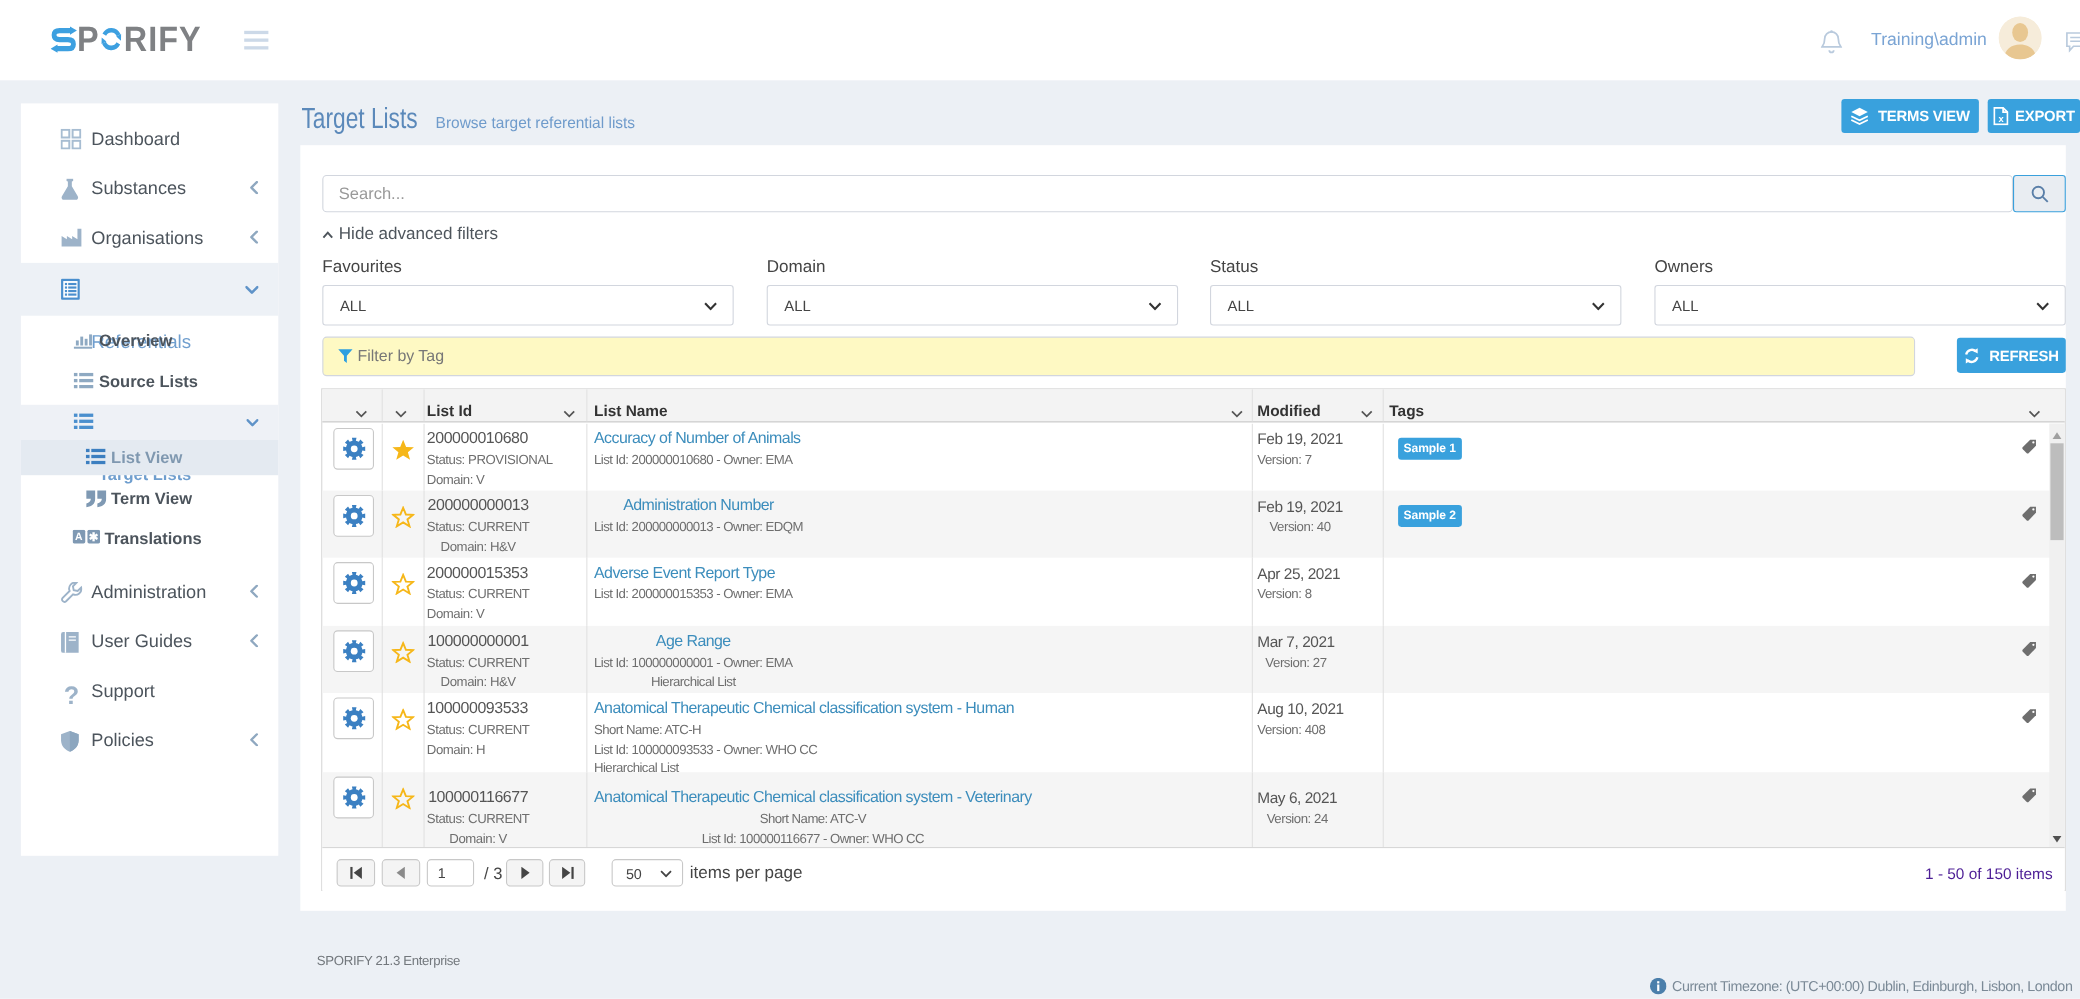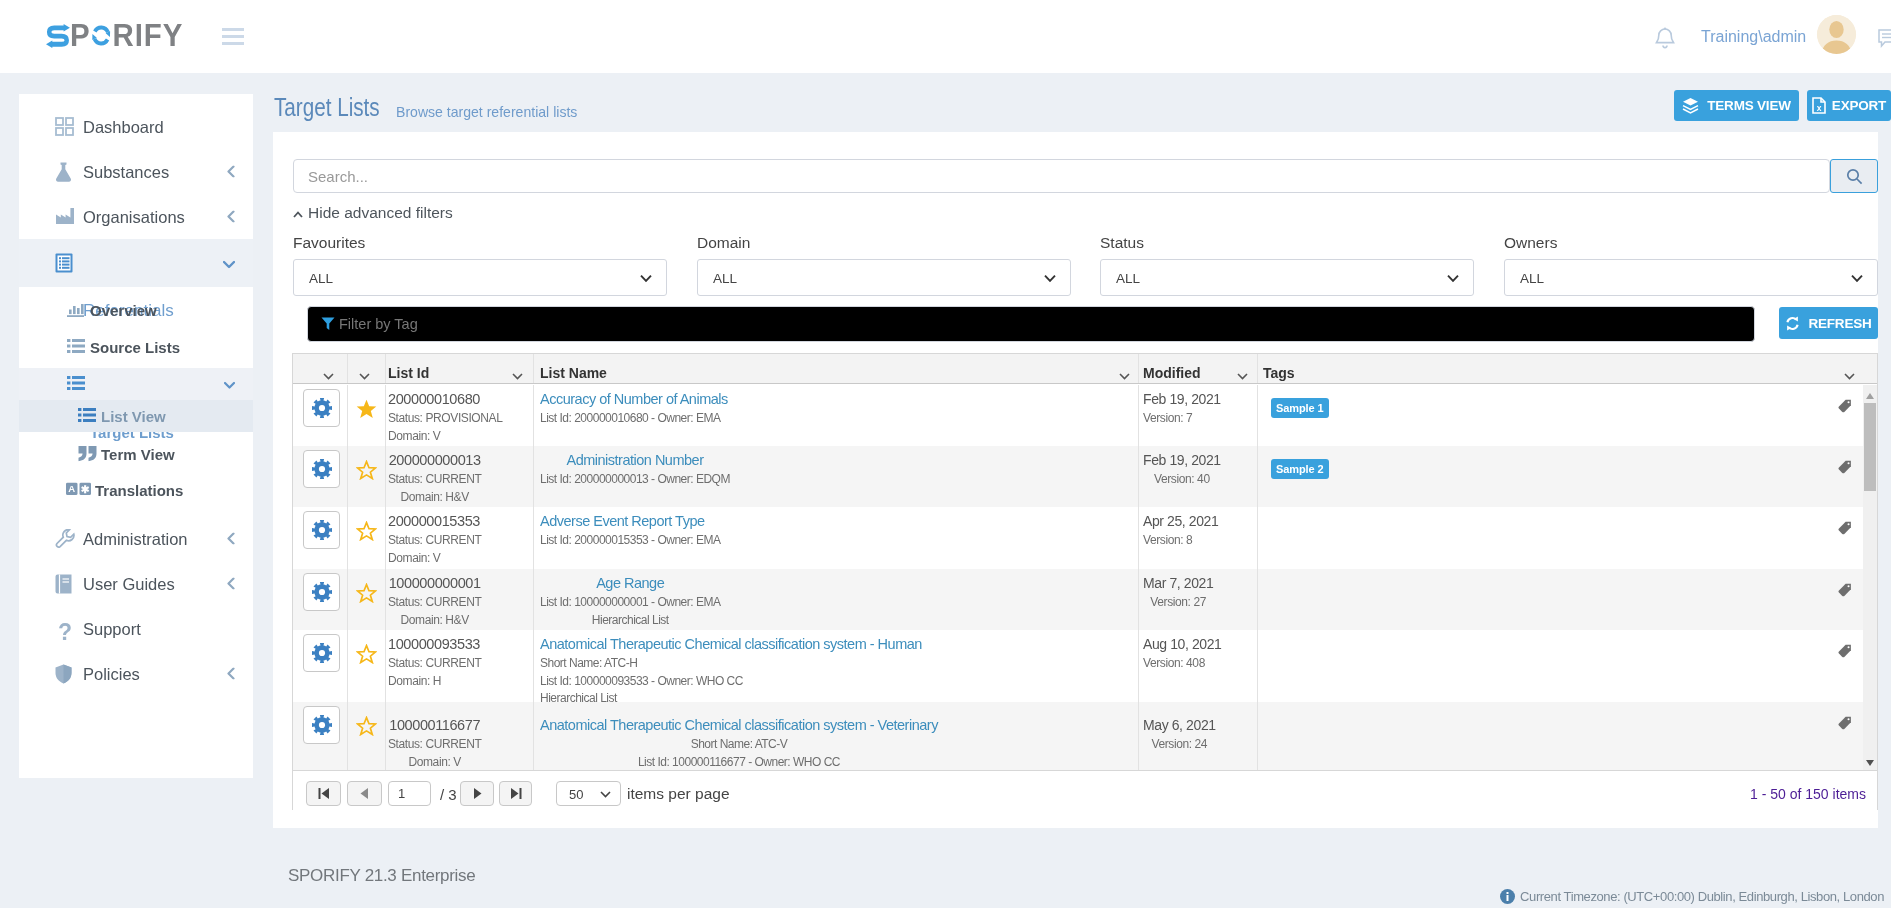--- a/index.html
+++ b/index.html
@@ -37,21 +37,21 @@
 
 
 #card { position:absolute; left:273px; top:132px; width:1605px; height:696px; background:#ffffff; }
 #searchbox { position:absolute; left:293px; top:159px; width:1537px; height:34px; border:1px solid #d2d6de; border-radius:4px; background:#fff; font-size:15px; color:#999; padding-left:14px; display:flex; align-items:center; }
 #searchbtn { position:absolute; left:1830px; top:159px; width:48px; height:34px; background:#e9edf2; border:1px solid #3aa0dc; border-radius:3px; display:flex; align-items:center; justify-content:center; }
 #hideadv { position:absolute; left:293px; top:204px; font-size:15.5px; color:#4e555c; }
 .flabel { position:absolute; top:234px; font-size:15.5px; color:#444; }
 .fselect { position:absolute; top:259px; width:374px; height:37px; border:1px solid #d2d6de; border-radius:3px; background:#fff; font-size:13.5px; color:#444; }
 .fselect .all { position:absolute; left:15px; top:50%; transform:translateY(-50%); }
 .fselect .car { position:absolute; right:14px; top:50%; transform:translateY(-50%); }
-#tagbox { position:absolute; left:307px; top:306px; width:1448px; height:36px; border:1px solid #d2d6de; border-radius:4px; background:#000000;padding-left:12px; }
+#tagbox { position:absolute; left:293px; top:306px; width:1448px; height:36px; border:1px solid #d2d6de; border-radius:4px; background:#fef9c3;padding-left:12px; }
 #refreshbtn { position:absolute; left:1779px; top:307px; width:99px; height:32px; }
 
 
 #grid { position:absolute; left:292px; top:353px; width:1586px; height:457px; border:1px solid #d7d7d7; background:#fff; }
 #ghead { position:absolute; left:0; top:0; width:1584px; height:30px; background:#f3f3f3; border-bottom:1px solid #c8c8c8; font-size:14px; font-weight:bold; color:#333; }
 #gbody { position:absolute; left:0; top:31px; width:1584px; height:385px; overflow:hidden; }
 .grow { position:absolute; left:0; width:1584px; }
 .grow.odd { background:#f5f5f5;text-align:center; }
 .colline { position:absolute; top:0; bottom:0; width:1px; background:#e2e2e2; }
 .gearbtn { position:absolute; left:10px; width:37px; height:38px; border:1px solid #c8c8c8; border-radius:4px; background:#fff; display:flex; align-items:center; justify-content:center; }
@@ -72,21 +72,21 @@
 #vsb .thumb { position:absolute; left:1px; top:18px; width:12px; height:88px; background:#bdbdbd; }
 
 
 #pager { position:absolute; left:0; top:416px; width:1584px; height:41px; background:#fff; border-top:1px solid #d7d7d7; }
 .pbtn { position:absolute; top:10px; width:35px; height:25px; background:#f4f4f4; border:1px solid #c8c8c8; border-radius:4px; display:flex; align-items:center; justify-content:center; }
 #pginput { position:absolute; left:95px; top:10px; width:43px; height:25px; border:1px solid #c8c8c8; border-radius:4px; background:#fff; font-size:13px; color:#444; padding-left:9px; line-height:23px; }
 #pgsel { position:absolute; left:263px; top:10px; width:65px; height:25px; border:1px solid #c8c8c8; border-radius:4px; background:#fff; font-size:13px; color:#444; }
 #totals { position:absolute; right:11px; top:15px; font-size:14px; color:#4c1d95; }
 
 
-#ftl { position:absolute; left:288px; top:866px; font-size:17px; color:#72777c; letter-spacing:-0.3px; }
+#ftl { position:absolute; left:288px; top:866px; font-size:12px; color:#72777c; letter-spacing:-0.3px; }
 #ftr { position:absolute; right:7px; top:889px; font-size:13px; color:#7b8a97; letter-spacing:-0.4px; }
 </style>
 </head>
 <body>
 <div id="page">
   <div id="topbar">
     <div id="logo">
     <svg width="26" height="30" viewBox="0 0 38 38" style="margin-right:0px;">
           <g fill="none" stroke="#3da0e0" stroke-width="7">
             <path d="M29 8.5 H13 Q5 8.5 5 14.5 T13 20.5 H25 Q33 20.5 33 26.5 T25 32.5 H9"></path>

